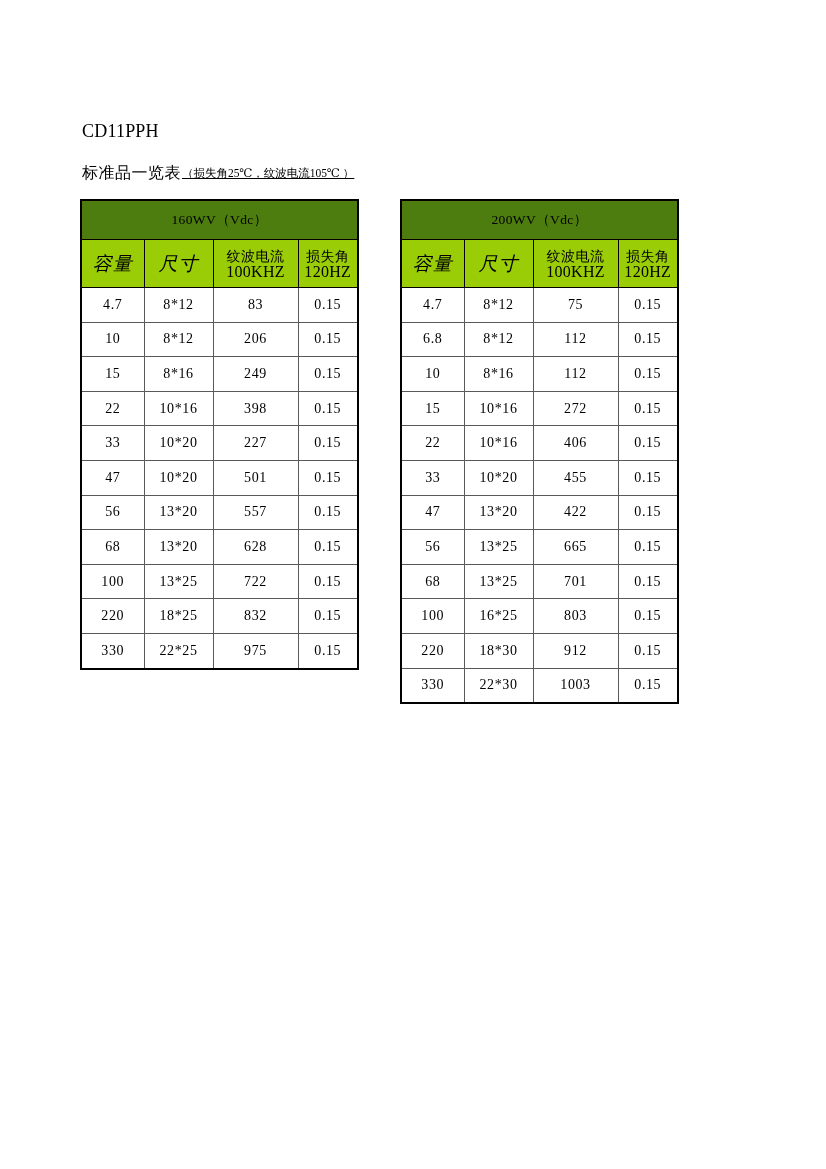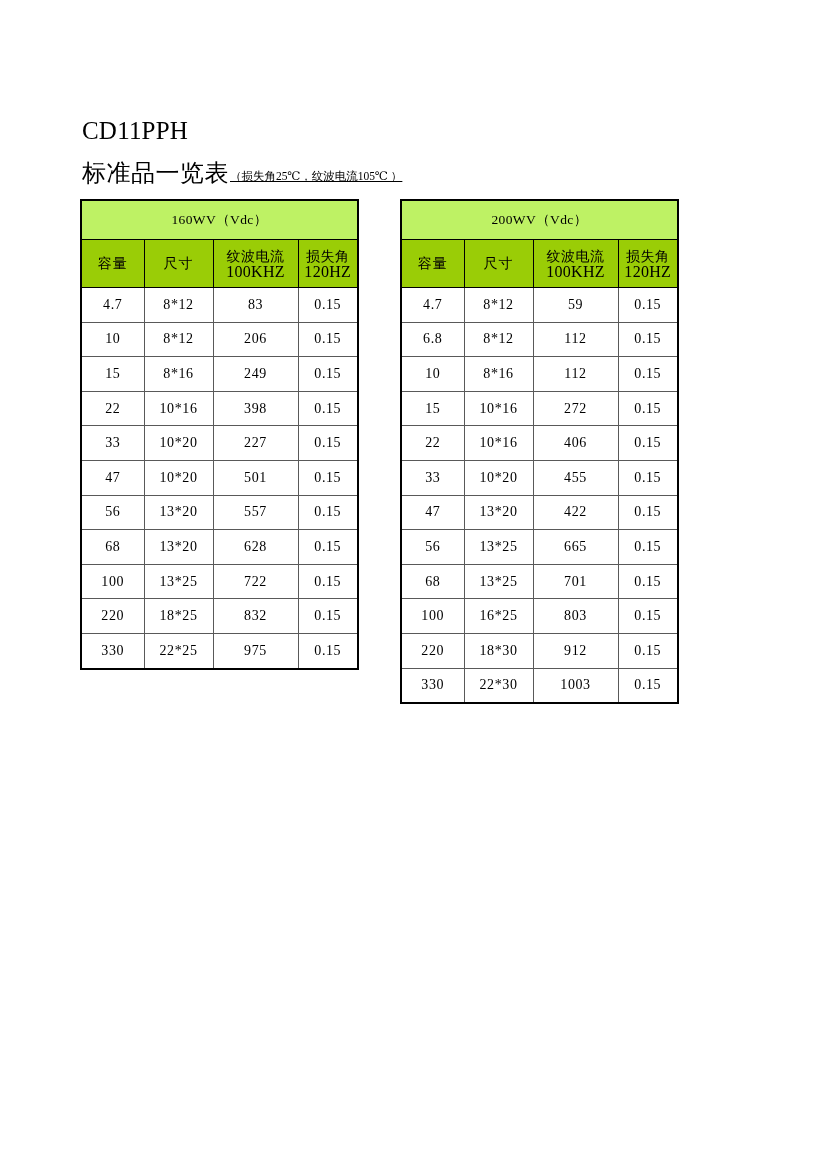--- a/index.html
+++ b/index.html
@@ -19,36 +19,36 @@
     left: 0; top: 0;
     width: 826px;
     height: 1169px;
     background: #ffffff;
   }
   
   .doc-title {
     position: absolute;
     left: 82px;
     top: 117px;
-    font-size: 25px;
+    font-size: 18px;
     line-height: 28px;
     color: #000000;
     letter-spacing: 0.2px;
     white-space: nowrap;
   }
   .subtitle-row {
     position: absolute;
     left: 82px;
     top: 161px;
     display: flex;
     align-items: baseline;
     white-space: nowrap;
   }
   .subtitle-main {
-    font-size: 24px;
+    font-size: 16px;
     line-height: 24px;
     color: #000000;
     letter-spacing: 0.5px;
   }
   .subtitle-note {
     font-size: 11.5px;
     line-height: 14px;
     color: #000000;
     margin-left: 1px;
     position: relative;
@@ -79,21 +79,21 @@
     font-weight: normal;
     padding: 0;
   }
   
   col.c1 { width: 63px; }
   col.c2 { width: 69px; }
   col.c3 { width: 85px; }
   col.c4 { width: 60px; }
 
   tr.voltage-row th {
-    background: #bef264;
+    background: #4d7c0f;
     height: 38px;
     font-size: 13.5px;
     letter-spacing: 0.4px;
     border: 1px solid #000000;
   }
   tr.colhead-row th {
     background: #9ACD06;
     height: 47px;
     border: 1px solid #000000;
   }
@@ -104,23 +104,24 @@
     letter-spacing: 0.5px;
   }
   .ch-sub {
     display: block;
     font-size: 16px;
     line-height: 14px;
     letter-spacing: 0.3px;
   }
   .ch-single {
     display: block;
-    font-size: 14px;
+    font-size: 19px;
     line-height: 17px;
     letter-spacing: 1px;
+    font-style: italic;
   }
   tr.data-row td {
     height: 33.6px;
     font-size: 14px;
     letter-spacing: 0.6px;
     background: #ffffff;
   }
 </style>
 </head>
 <body>
@@ -260,21 +261,21 @@
           <th>
             <span class="ch-main">损失角</span>
             <span class="ch-sub">120HZ</span>
           </th>
         </tr>
       </thead>
       <tbody>
           <tr class="data-row">
             <td>4.7</td>
             <td>8*12</td>
-            <td>59</td>
+            <td>75</td>
             <td>0.15</td>
           </tr>
           <tr class="data-row">
             <td>6.8</td>
             <td>8*12</td>
             <td>112</td>
             <td>0.15</td>
           </tr>
           <tr class="data-row">
             <td>10</td>

